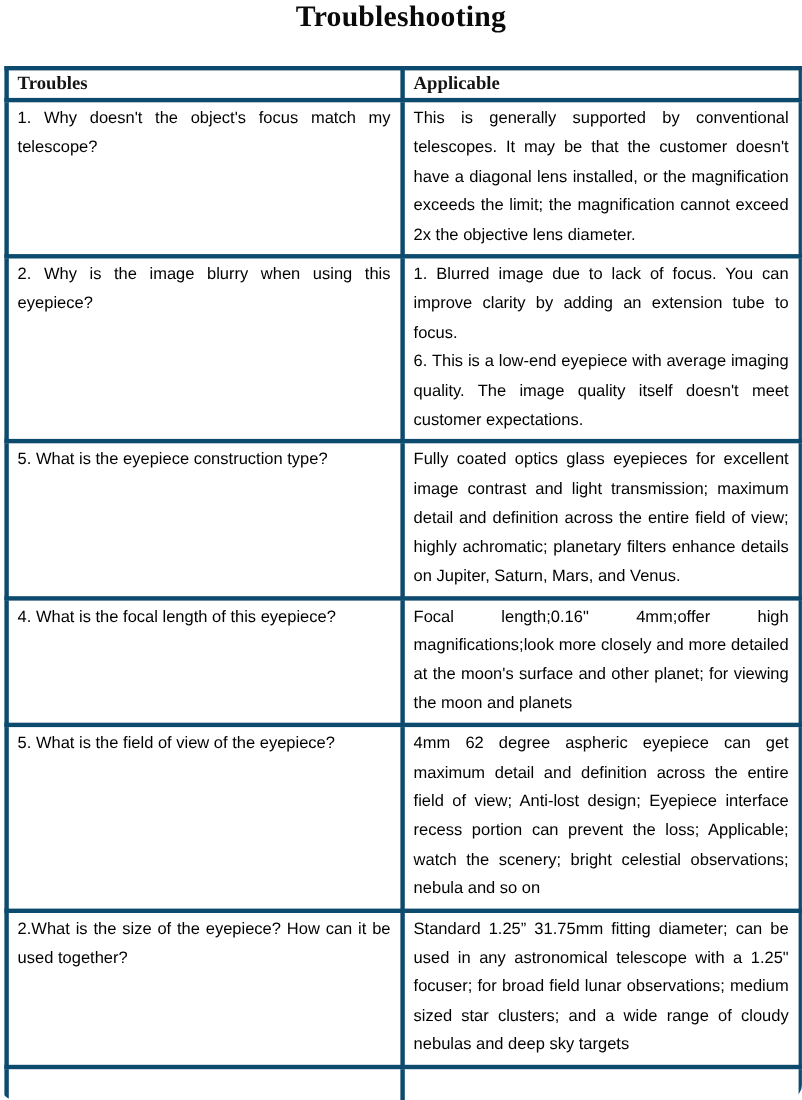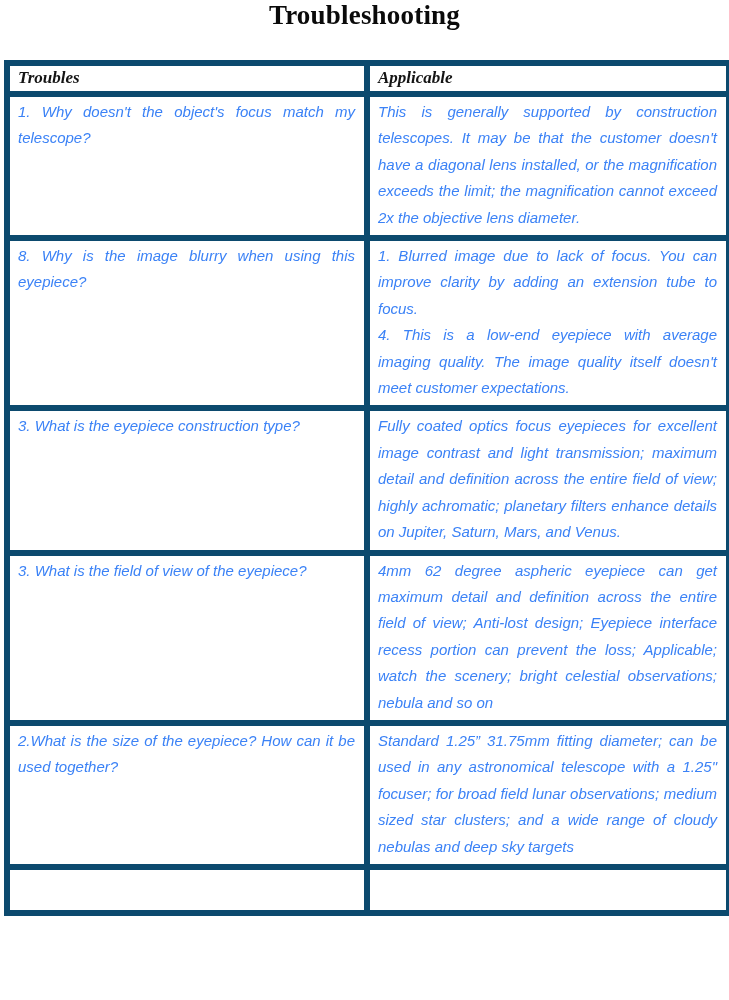--- a/index.html
+++ b/index.html
@@ -23,38 +23,37 @@
     color: #0a0a0a;
     letter-spacing: 0.2px;
   }
   table.ts-table {
     margin: 29px 0 0 4px;
     width: 722px;
     border-collapse: collapse;
     table-layout: fixed;
   }
   .ts-table th, .ts-table td {
-    border: 6px solid #0c4a6e;
+    border: 4px solid #0c4a6e;
     vertical-align: top;
     overflow: hidden;
-    font-style: italic;
   }
   .ts-table th {
     font-family: "Liberation Serif", serif;
     font-weight: bold;
     font-size: 17px;
     line-height: 20px;
     color: #141414;
     text-align: left;
     padding: 2px 8px 3px 8px;
   }
   .ts-table td {
     font-size: 15px;
     line-height: 26.4px;
-    color: #3b82f6;
+    color: #000000;
     text-align: justify;
     padding: 2px 9px 4px 8px;
     white-space: pre-line;
   }
   col.c-trouble { width: 360px; }
   col.c-solution { width: 362px; }
   tr.partial-row td { height: 34px; }
 </style>
 </head>
 <body>
@@ -70,33 +69,37 @@
     </colgroup>
     <thead>
       <tr>
         <th>Troubles</th>
         <th>Applicable</th>
       </tr>
     </thead>
     <tbody>
       <tr>
         <td>1. Why doesn't the object's focus match my telescope?</td>
-        <td>This is generally supported by construction telescopes. It may be that the customer doesn't have a diagonal lens installed, or the magnification exceeds the limit; the magnification cannot exceed 2x the objective lens diameter.</td>
+        <td>This is generally supported by conventional telescopes. It may be that the customer doesn't have a diagonal lens installed, or the magnification exceeds the limit; the magnification cannot exceed 2x the objective lens diameter.</td>
       </tr>
       <tr>
-        <td>8. Why is the image blurry when using this eyepiece?</td>
+        <td>2. Why is the image blurry when using this eyepiece?</td>
         <td>1. Blurred image due to lack of focus. You can improve clarity by adding an extension tube to focus.
-4. This is a low-end eyepiece with average imaging quality. The image quality itself doesn't meet customer expectations.</td>
+6. This is a low-end eyepiece with average imaging quality. The image quality itself doesn't meet customer expectations.</td>
       </tr>
       <tr>
-        <td>3. What is the eyepiece construction type?</td>
-        <td>Fully coated optics focus eyepieces for excellent image contrast and light transmission; maximum detail and definition across the entire field of view; highly achromatic; planetary filters enhance details on Jupiter, Saturn, Mars, and Venus.</td>
+        <td>5. What is the eyepiece construction type?</td>
+        <td>Fully coated optics glass eyepieces for excellent image contrast and light transmission; maximum detail and definition across the entire field of view; highly achromatic; planetary filters enhance details on Jupiter, Saturn, Mars, and Venus.</td>
       </tr>
       <tr>
-        <td>3. What is the field of view of the eyepiece?</td>
+        <td>4. What is the focal length of this eyepiece?</td>
+        <td>Focal length;0.16" 4mm;offer high magnifications;look more closely and more detailed at the moon's surface and other planet; for viewing the moon and planets</td>
+      </tr>
+      <tr>
+        <td>5. What is the field of view of the eyepiece?</td>
         <td>4mm 62 degree aspheric eyepiece can get maximum detail and definition across the entire field of view; Anti-lost design; Eyepiece interface recess portion can prevent the loss; Applicable; watch the scenery; bright celestial observations; nebula and so on</td>
       </tr>
       <tr>
         <td>2.What is the size of the eyepiece? How can it be used together?</td>
         <td>Standard 1.25” 31.75mm fitting diameter; can be used in any astronomical telescope with a 1.25" focuser; for broad field lunar observations; medium sized star clusters; and a wide range of cloudy nebulas and deep sky targets</td>
       </tr>
       <tr class="partial-row">
         <td></td>
         <td></td>
       </tr>

